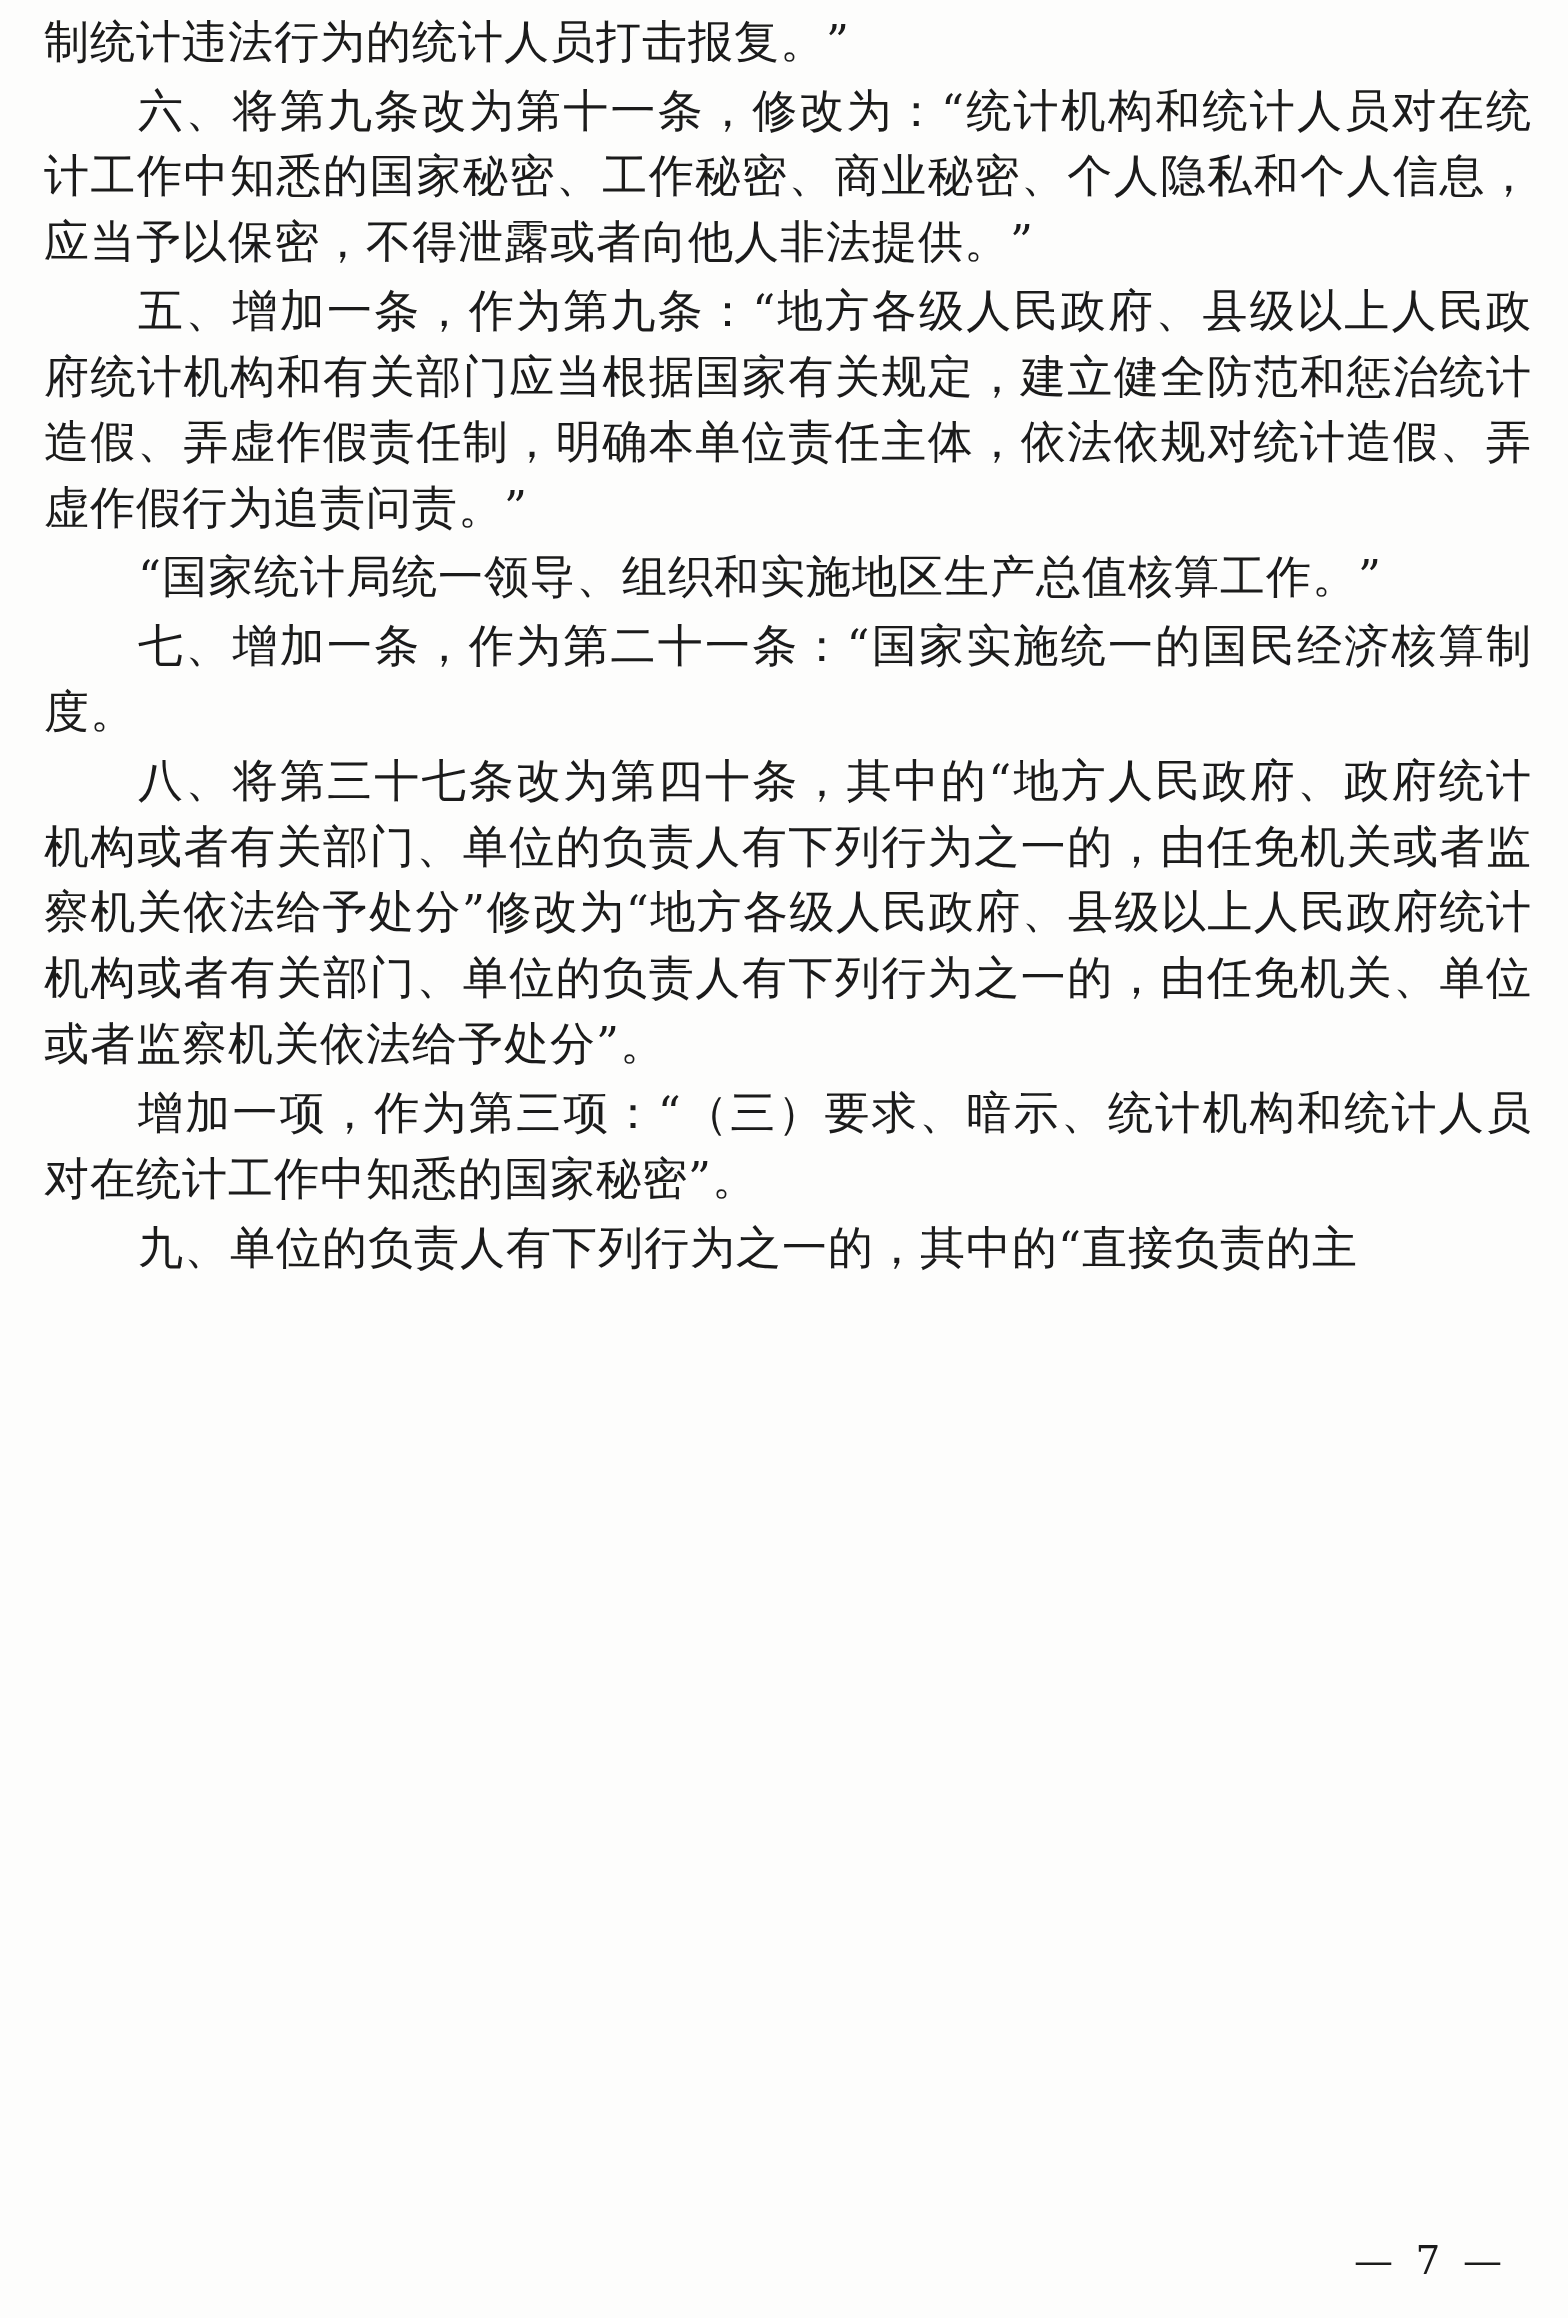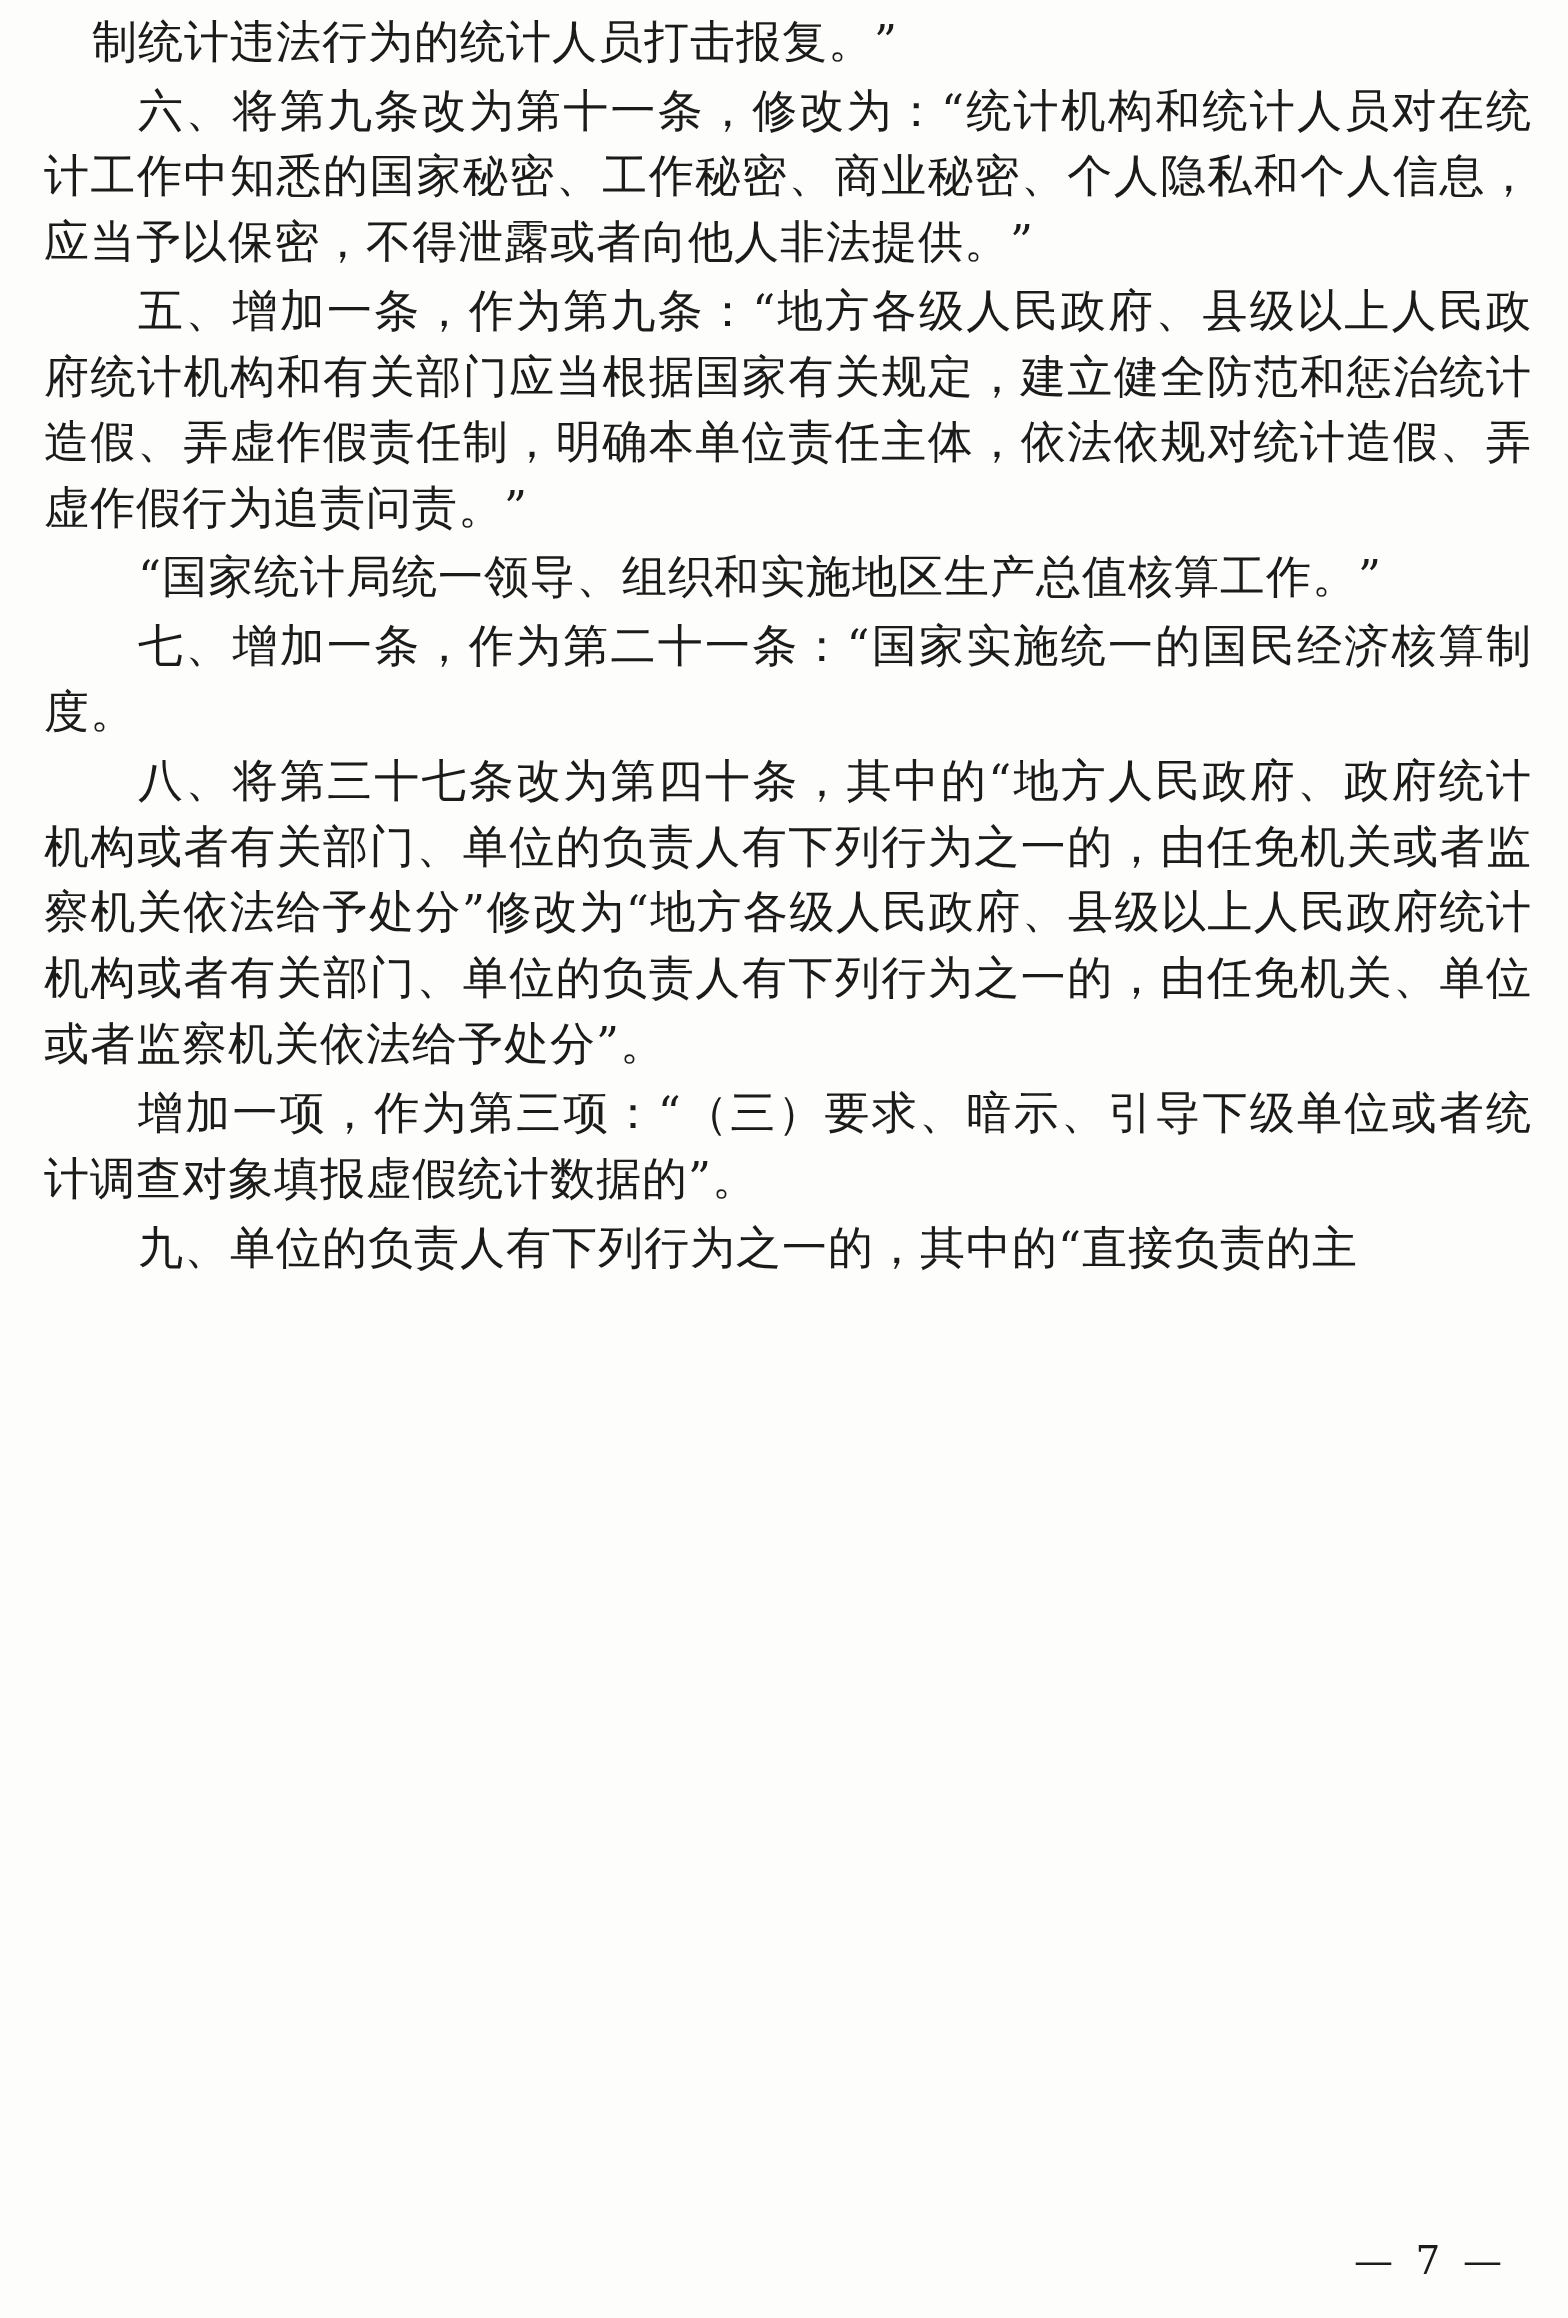--- a/index.html
+++ b/index.html
@@ -37,21 +37,20 @@
     text-justify: inter-ideograph;
     text-indent: 0;
     font-weight: 500;
     color: #1b1b1b;
   }
   p.indent {
     text-indent: 94px;
   }
   p.first {
     margin-top: 0;
-    margin-left: 48px;
   }
   .pagenum {
     position: absolute;
     right: 61px;
     bottom: 36px;
     font-size: 39px;
     letter-spacing: 5.1px;
     color: #1b1b1b;
     font-family: "DejaVu Serif", "Liberation Serif", serif;
   }
@@ -60,18 +59,18 @@
 <body>
 
 <div class="page">
   <div class="content">
     <p class="para first">制统计违法行为的统计人员打击报复。”</p>
     <p class="para indent">六、将第九条改为第十一条，修改为：“统计机构和统计人员对在统计工作中知悉的国家秘密、工作秘密、商业秘密、个人隐私和个人信息，应当予以保密，不得泄露或者向他人非法提供。”</p>
     <p class="para indent">五、增加一条，作为第九条：“地方各级人民政府、县级以上人民政府统计机构和有关部门应当根据国家有关规定，建立健全防范和惩治统计造假、弄虚作假责任制，明确本单位责任主体，依法依规对统计造假、弄虚作假行为追责问责。”</p>
     <p class="para indent">“国家统计局统一领导、组织和实施地区生产总值核算工作。”</p>
     <p class="para indent">七、增加一条，作为第二十一条：“国家实施统一的国民经济核算制度。</p>
     <p class="para indent">八、将第三十七条改为第四十条，其中的“地方人民政府、政府统计机构或者有关部门、单位的负责人有下列行为之一的，由任免机关或者监察机关依法给予处分”修改为“地方各级人民政府、县级以上人民政府统计机构或者有关部门、单位的负责人有下列行为之一的，由任免机关、单位或者监察机关依法给予处分”。</p>
-    <p class="para indent">增加一项，作为第三项：“（三）要求、暗示、引导下级单位或者统计调查对象填报虚假统计数据的”。</p>
+    <p class="para indent">增加一项，作为第三项：“（三）要求、暗示、统计机构和统计人员对在统计工作中知悉的国家秘密”。</p>
     <p class="para indent">九、单位的负责人有下列行为之一的，其中的“直接负责的主</p>
   </div>
   <div class="pagenum">— 7 —</div>
 </div>
 
 
 </body></html>

